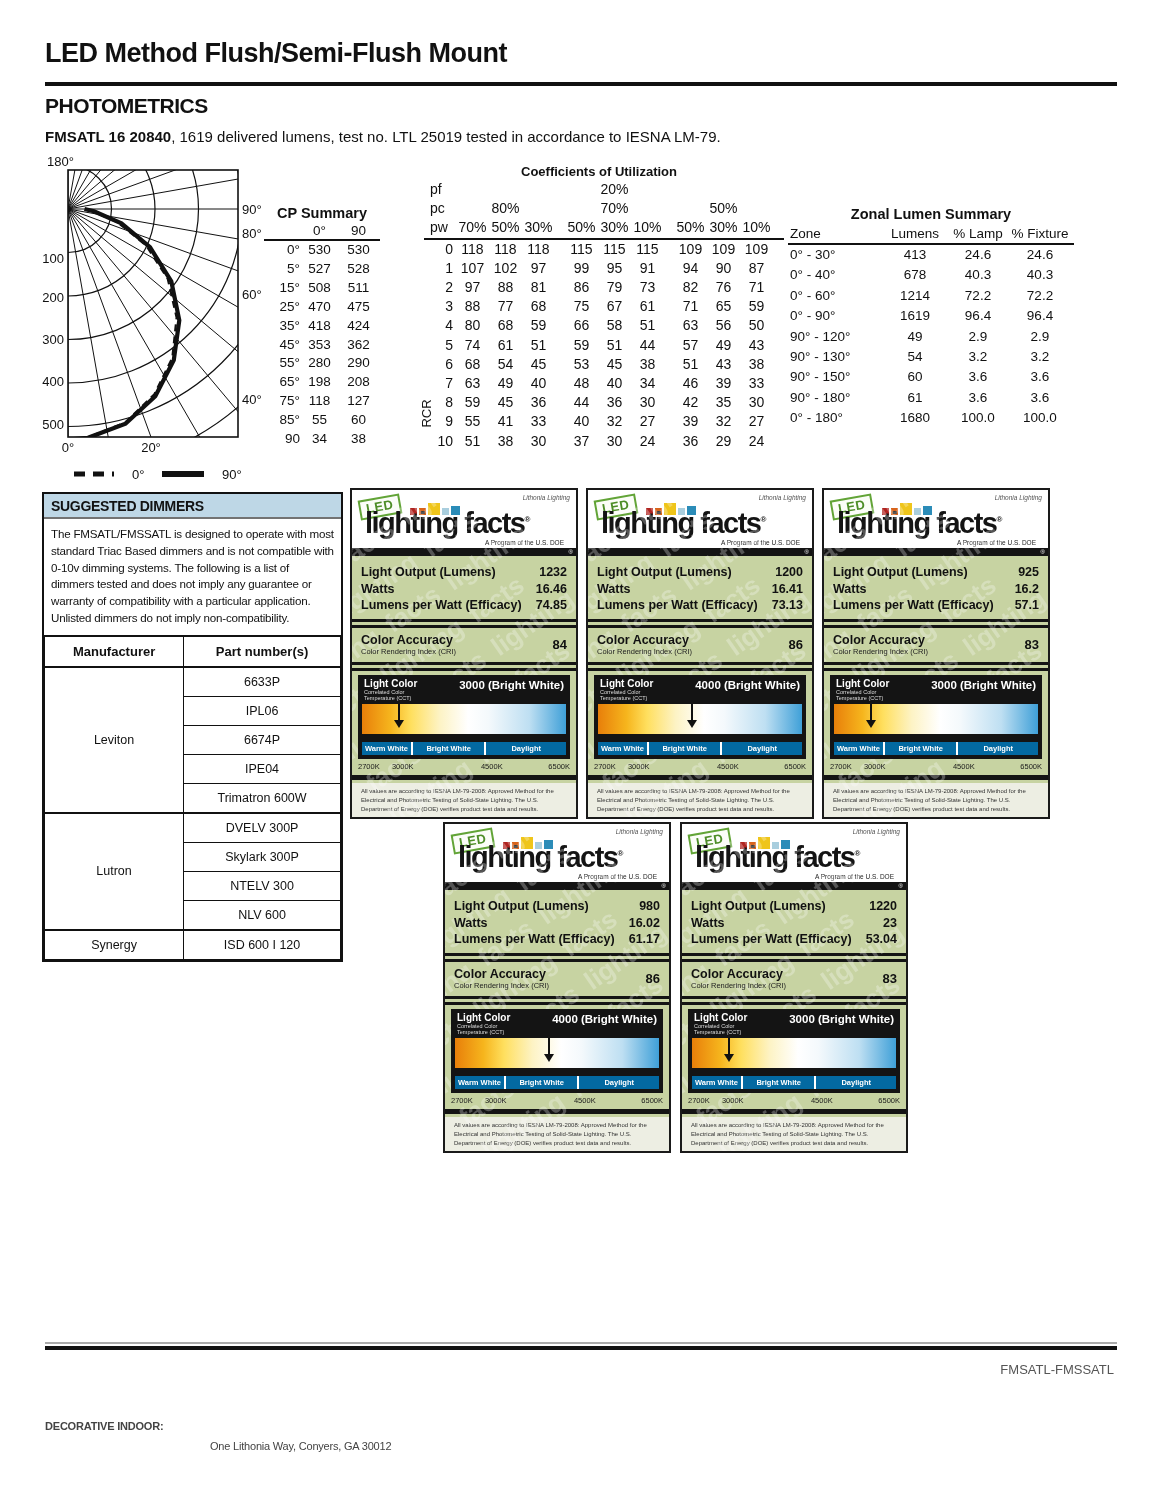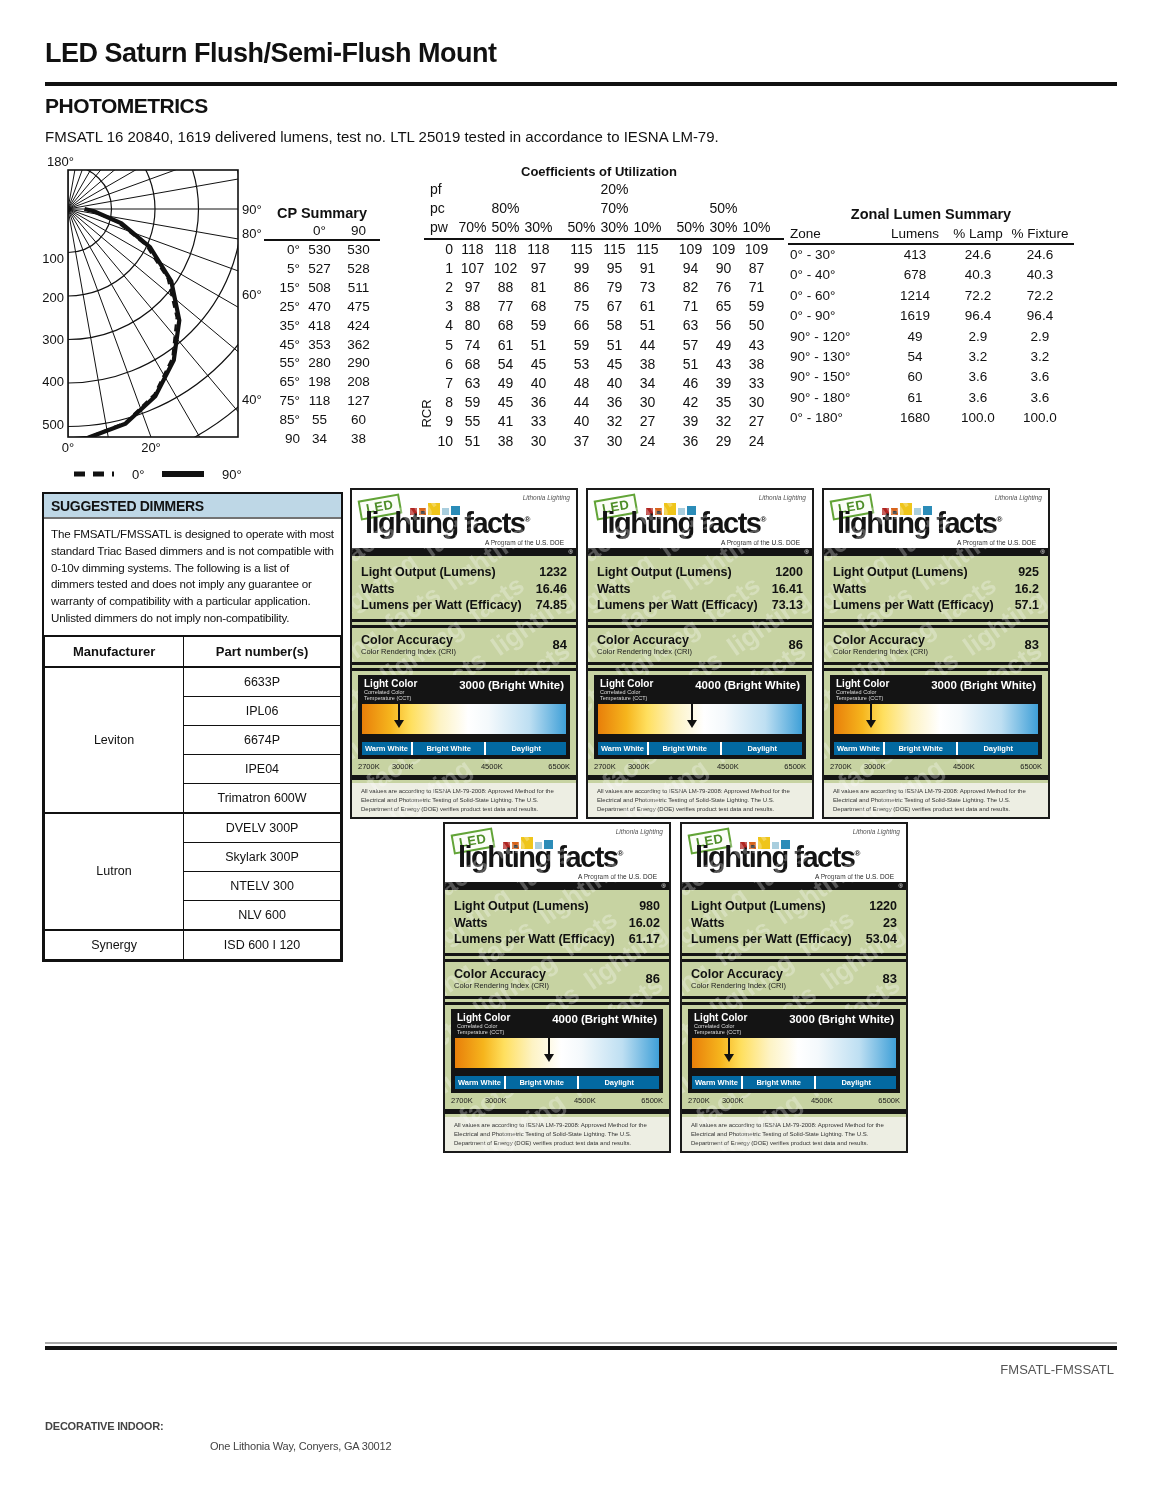--- a/index.html
+++ b/index.html
@@ -5,21 +5,21 @@
   * { margin:0; padding:0; box-sizing:border-box; }
   html,body { background:#fff; }
   body { font-family:"Liberation Sans","DejaVu Sans",sans-serif; color:#111; }
   .page { position:relative; width:1159px; height:1500px; background:#fff; overflow:hidden; }
 
   
   .doc-title { position:absolute; left:45px; top:38px; font-size:27px; font-weight:bold; letter-spacing:-0.5px; }
   .title-rule { position:absolute; left:45px; top:82px; width:1072px; height:4px; background:#111; }
   .section-title { position:absolute; left:45px; top:94px; font-size:21px; font-weight:bold; letter-spacing:-0.5px; }
   .intro { position:absolute; left:45px; top:128px; font-size:15px; }
-  .intro b { font-weight:normal; }
+  .intro b { font-weight:bold; }
 
   
   .polar-wrap { position:absolute; left:36px; top:156px; width:236px; height:336px; }
   .polar-wrap svg { width:100%; height:100%; }
 
   
   .cp { position:absolute; left:264px; top:205px; width:116px; font-size:13.5px; }
   .cp .cp-title { font-weight:bold; font-size:14.5px; margin-bottom:2px; }
   .cp .cp-head { display:flex; border-bottom:2px solid #111; padding-bottom:1px; font-weight:normal; }
   .cp .c-a { width:36px; text-align:right; }
@@ -104,21 +104,21 @@
   .foot-rule-thick { position:absolute; left:45px; top:1346px; width:1072px; height:4px; background:#111; }
   .foot-code { position:absolute; right:45px; top:1362px; font-size:13px; color:#555; }
   .foot-left { position:absolute; left:45px; top:1420px; font-size:11px; font-weight:bold; color:#444; letter-spacing:-0.2px; }
   .foot-addr { position:absolute; left:210px; top:1440px; font-size:11px; color:#444; letter-spacing:-0.2px; }
 </style>
 </head>
 <body>
 
 <div class="page">
 
-  <div class="doc-title">LED Saturn Flush/Semi-Flush Mount</div>
+  <div class="doc-title">LED Method Flush/Semi-Flush Mount</div>
   <div class="title-rule"></div>
   <div class="section-title">PHOTOMETRICS</div>
   <div class="intro"><b>FMSATL 16 20840</b><span>, 1619 delivered lumens, test no. LTL 25019 tested in accordance to IESNA LM-79.</span></div>
 
   <div class="polar-wrap"><svg viewBox="0 0 236 336">
         <clipPath id="pc-clip">
           <rect x="32" y="14" width="170" height="267"></rect>
         </clipPath>
         <g clip-path="url(#pc-clip)">
           <line x1="32" y1="53" x2="32" y2="473" stroke="#111" stroke-width="1"></line>

